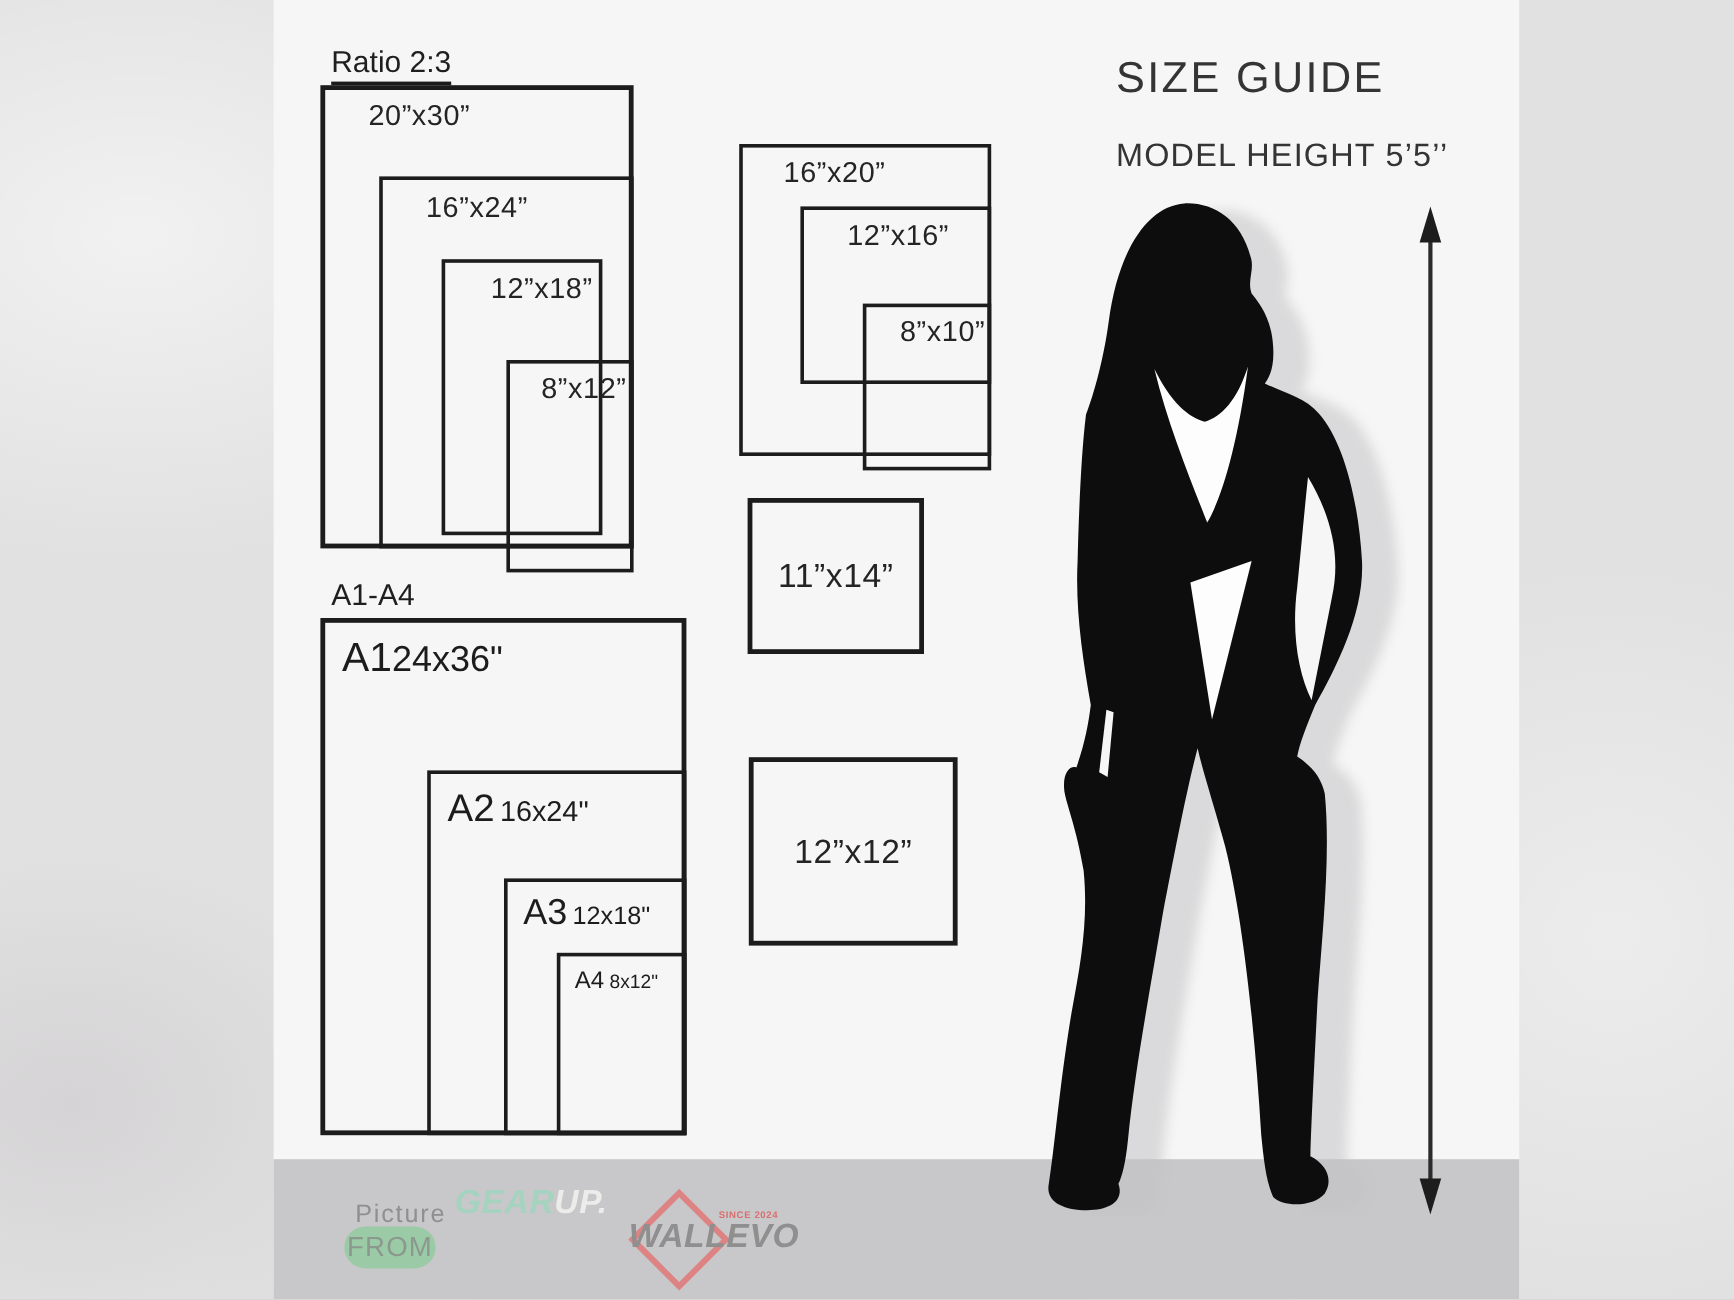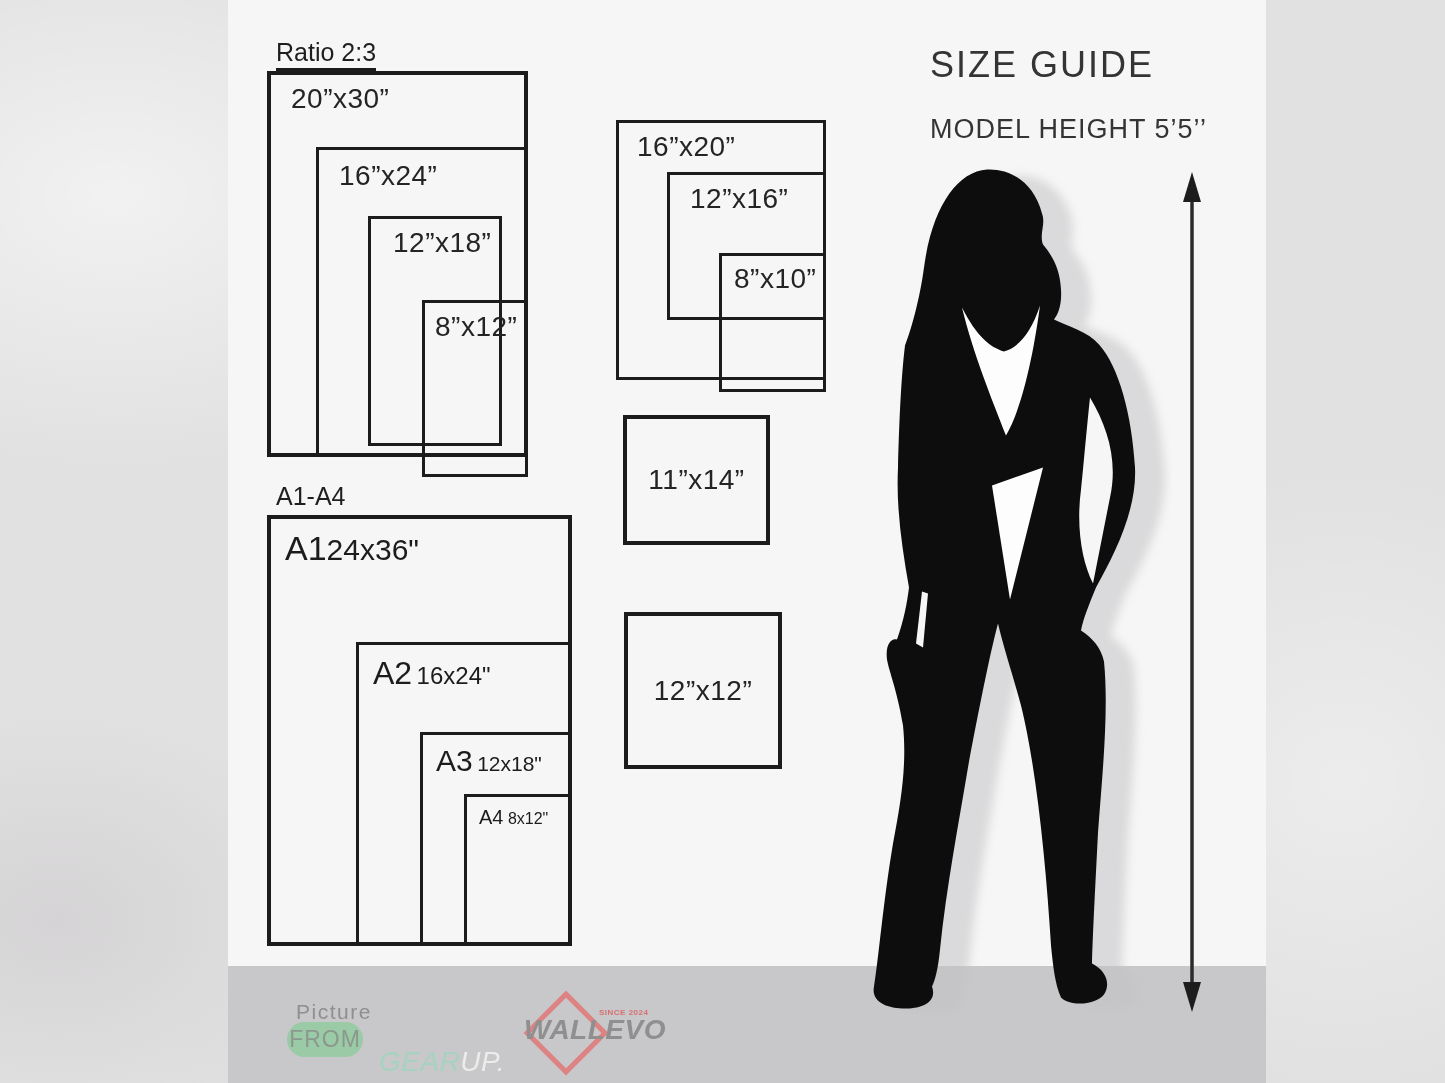--- a/index.html
+++ b/index.html
@@ -11,35 +11,35 @@
       radial-gradient(520px 520px at 93% 72%, rgba(255,255,255,.38), transparent 60%),
       radial-gradient(900px 650px at 45% 112%, rgba(175,173,176,.28), transparent 60%),
       radial-gradient(400px 300px at 4% 85%, rgba(200,198,200,.5), transparent 70%),
       #e2e1e2;
     color:#232323;
   }
   .panel{position:absolute;left:228px;top:0;width:1038px;height:1083px;background:#f7f6f6;}
   .footer-band{position:absolute;left:228px;top:966px;width:1038px;height:117px;background:#c8c7c9;}
   .szbox{position:absolute;border:3px solid #1c1c1c;box-sizing:border-box;}
   .szbox.outer{border-width:4px;}
-  .lbl{position:absolute;font-size:28px;color:#242424;white-space:nowrap;letter-spacing:.5px;}
+  .lbl{position:absolute;font-size:24px;color:#242424;white-space:nowrap;letter-spacing:.5px;margin-left:16px;}
   .heading{position:absolute;font-size:25px;color:#1f1f1f;white-space:nowrap;}
   .heading.u{border-bottom:3px solid #1b1b1b;padding-bottom:1px;}
   .centerlbl{position:absolute;display:flex;align-items:center;justify-content:center;
     font-size:28px;color:#242424;letter-spacing:.5px;}
   .abox-label{position:absolute;white-space:nowrap;color:#1c1c1c;}
   .abox-label .big{font-weight:bold;font-weight:500;}
   .title{position:absolute;left:930px;top:44px;font-size:36px;letter-spacing:2px;color:#343434;}
   .subtitle{position:absolute;left:930px;top:114px;font-size:27px;letter-spacing:1px;color:#343434;}
   
   .picture-txt{position:absolute;left:296px;top:1000px;font-size:21px;letter-spacing:1.5px;color:#8f8f8f;}
   .from-pill{position:absolute;left:287px;top:1022px;width:76px;height:35px;border-radius:18px;
     background:#9bcba6;display:flex;align-items:center;justify-content:center;
     font-size:23px;letter-spacing:1px;color:#8b988e;}
-  .gearup{position:absolute;left:379px;top:1046px;font-size:28px;font-style:italic;font-weight:400;letter-spacing:.5px;text-align:right;}
+  .gearup{position:absolute;left:379px;top:986px;font-size:28px;font-style:italic;font-weight:700;letter-spacing:.5px;text-align:right;}
   .gearup .g1{color:#a6d3bf;}
   .gearup .g2{color:#ecedea;}
   .wallevo-diamond{position:absolute;left:536px;top:1003px;width:50px;height:50px;
     border:5px solid #de8383;transform:rotate(45deg);background:transparent;}
   .wallevo-name{position:absolute;left:524px;top:1014px;font-size:28px;font-style:italic;font-weight:800;
     color:#8f8f8f;letter-spacing:.5px;}
   .wallevo-since{position:absolute;left:599px;top:1008px;font-size:8px;color:#d97070;letter-spacing:.5px;font-weight:bold;}
 </style>
 </head>
 <body>
@@ -70,21 +70,21 @@
   <div class="szbox" style="left:667px;top:172px;width:159px;height:148px;">
     <span class="lbl" style="left:20px;top:8px;">12”x16”</span>
   </div>
   <div class="szbox" style="left:719px;top:253px;width:107px;height:139px;">
     <span class="lbl" style="left:12px;top:7px;">8”x10”</span>
   </div>
 
   <div class="szbox outer centerlbl" style="left:623px;top:415px;width:147px;height:130px;">
     <span>11”x14”</span>
   </div>
-  <div class="szbox outer centerlbl" style="left:624px;top:612px;width:158px;height:157px;">
+  <div class="szbox outer centerlbl" style="left:624px;top:631px;width:174px;height:157px;">
     <span>12”x12”</span>
   </div>
 
   <div class="heading" style="left:276px;top:482px;">A1-A4</div>
 
   <div class="szbox outer" style="left:267px;top:515px;width:305px;height:431px;">
     <span class="abox-label" style="left:14px;top:10px;">
       <span class="big" style="font-size:34px;">A1</span><span style="font-size:30px;">24x36"</span>
     </span>
   </div>

